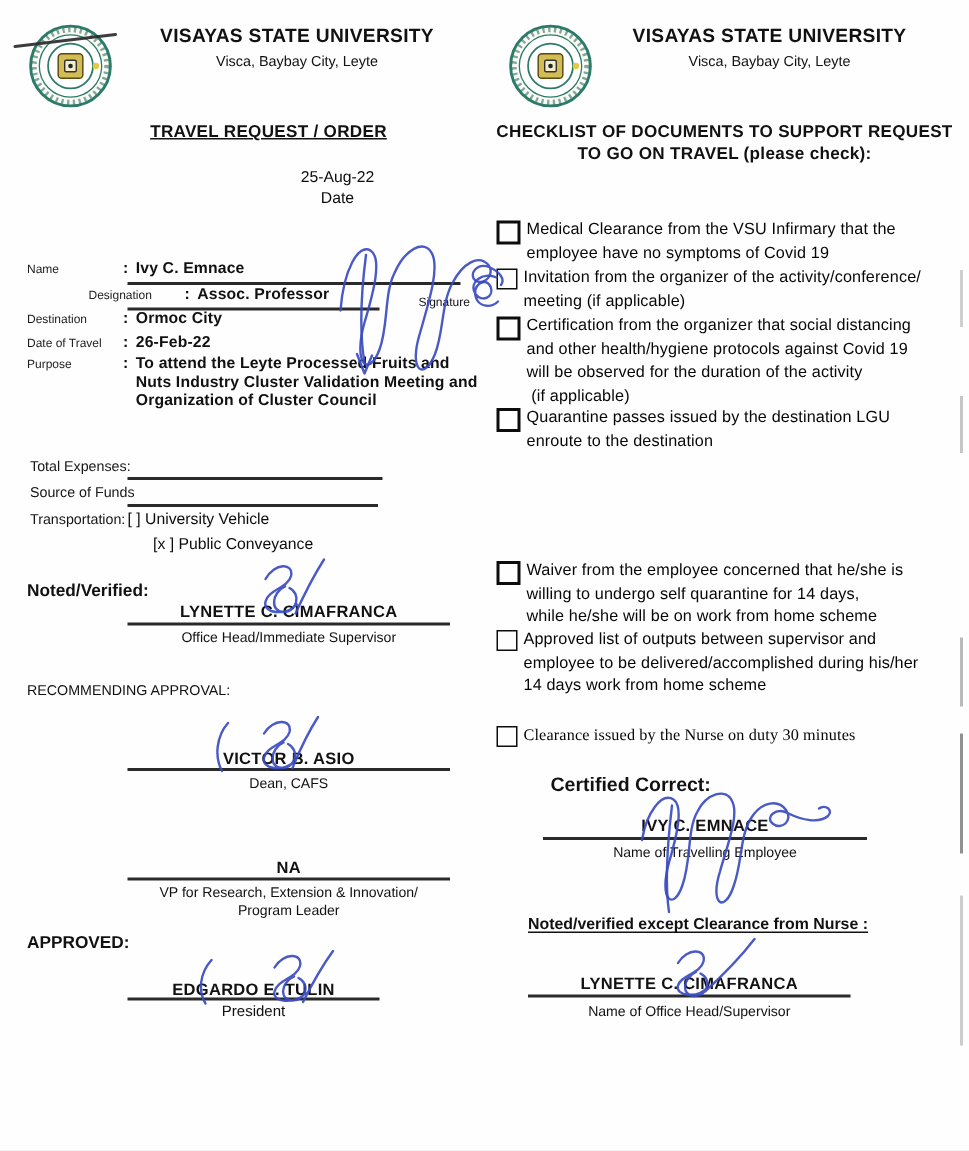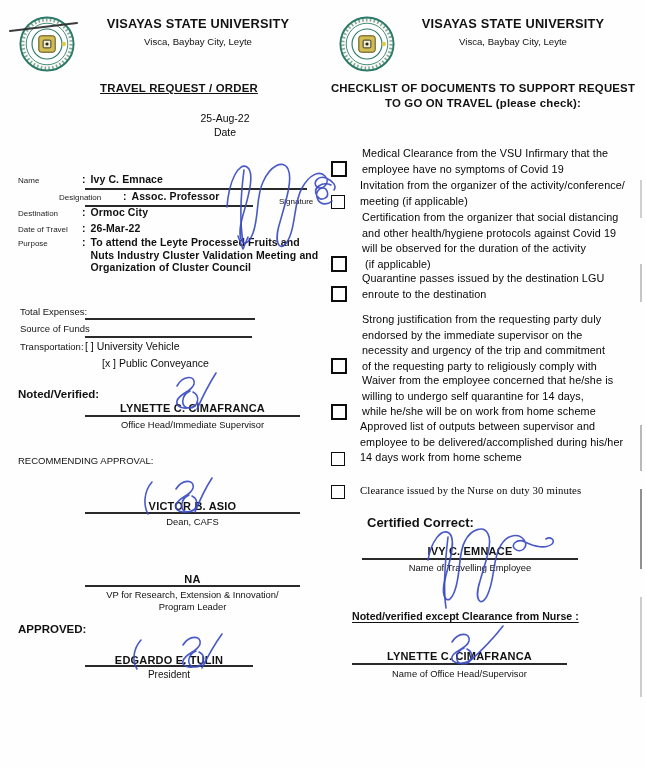--- a/index.html
+++ b/index.html
@@ -24,21 +24,21 @@
 
   .uline { position:absolute; background:#2a2a2a; height:1.6px; }
   .uline.thick { height:2px; }
 
   .small-label { font-size:9.5px; color:#151515; }
   .plain-val { font-size:10.5px; color:#0c0c0c; }
 
   .sig-name  { font-size:11px; font-weight:bold; text-align:center; letter-spacing:.2px; }
   .sig-title { font-size:9.4px; text-align:center; }
 
-  .check-item { position:absolute; left:331px; display:flex; gap:15px; width:304px;align-items:flex-end; }
+  .check-item { position:absolute; left:331px; display:flex; gap:4px; width:304px; }
   .cbox { width:12px; height:12px; border:2.4px solid #0d0d0d; background:transparent; flex:none; margin-top:1px; }
   .ctext { font-size:10.8px; line-height:15.6px; white-space:pre-line; color:#060606; letter-spacing:.1px; }
 
   .edge { position:absolute; width:1.5px; }
 
   .ink-overlay { position:absolute; left:0; top:0; pointer-events:none; }
   .ink-overlay path { fill:none; stroke-width:1.6; stroke-linecap:round; stroke-linejoin:round; opacity:.92; }
   .ink-overlay path.pen { stroke-width:2; }
 </style>
 </head>
@@ -76,21 +76,21 @@
     <span class="fvalue">Assoc. Professor</span>
   </div>
   <div class="frow" style="top:206px;">
     <span class="flabel">Destination</span>
     <span class="fsep">:</span>
     <span class="fvalue">Ormoc City</span>
   </div>
   <div class="frow" style="top:222px;">
     <span class="flabel">Date of Travel</span>
     <span class="fsep">:</span>
-    <span class="fvalue">26-Mar-22</span>
+    <span class="fvalue">26-Feb-22</span>
   </div>
   <div class="frow" style="top:236px;">
     <span class="flabel">Purpose</span>
     <span class="fsep">:</span>
     <span class="fvalue" style="width:230px;">To attend the Leyte Processed Fruits and
 Nuts Industry Cluster Validation Meeting and
 Organization of Cluster Council</span>
   </div>
 
   <div class="uline" style="left:85px; top:188px; width:222px;"></div>
@@ -159,27 +159,20 @@
     <div class="ctext">Certification from the organizer that social distancing
 and other health/hygiene protocols against Covid 19
 will be observed for the duration of the activity
 &nbsp;(if applicable)</div>
   </div>
   <div class="check-item" style="top:271px;">
     <span class="cbox"></span>
     <div class="ctext">Quarantine passes issued by the destination LGU
 enroute to the destination</div>
   </div>
-  <div class="check-item" style="top:312px;">
-    <span class="cbox"></span>
-    <div class="ctext">Strong justification from the requesting party duly
-endorsed by the immediate supervisor on the
-necessity and urgency of the trip and commitment
-of the requesting party to religiously comply with</div>
-  </div>
   <div class="check-item" style="top:373px;">
     <span class="cbox"></span>
     <div class="ctext">Waiver from the employee concerned that he/she is
 willing to undergo self quarantine for 14 days,
 while he/she will be on work from home scheme</div>
   </div>
   <div class="check-item" style="top:419px;">
     <span class="cbox" style="border-width:1.8px;"></span>
     <div class="ctext">Approved list of outputs between supervisor and
 employee to be delivered/accomplished during his/her

